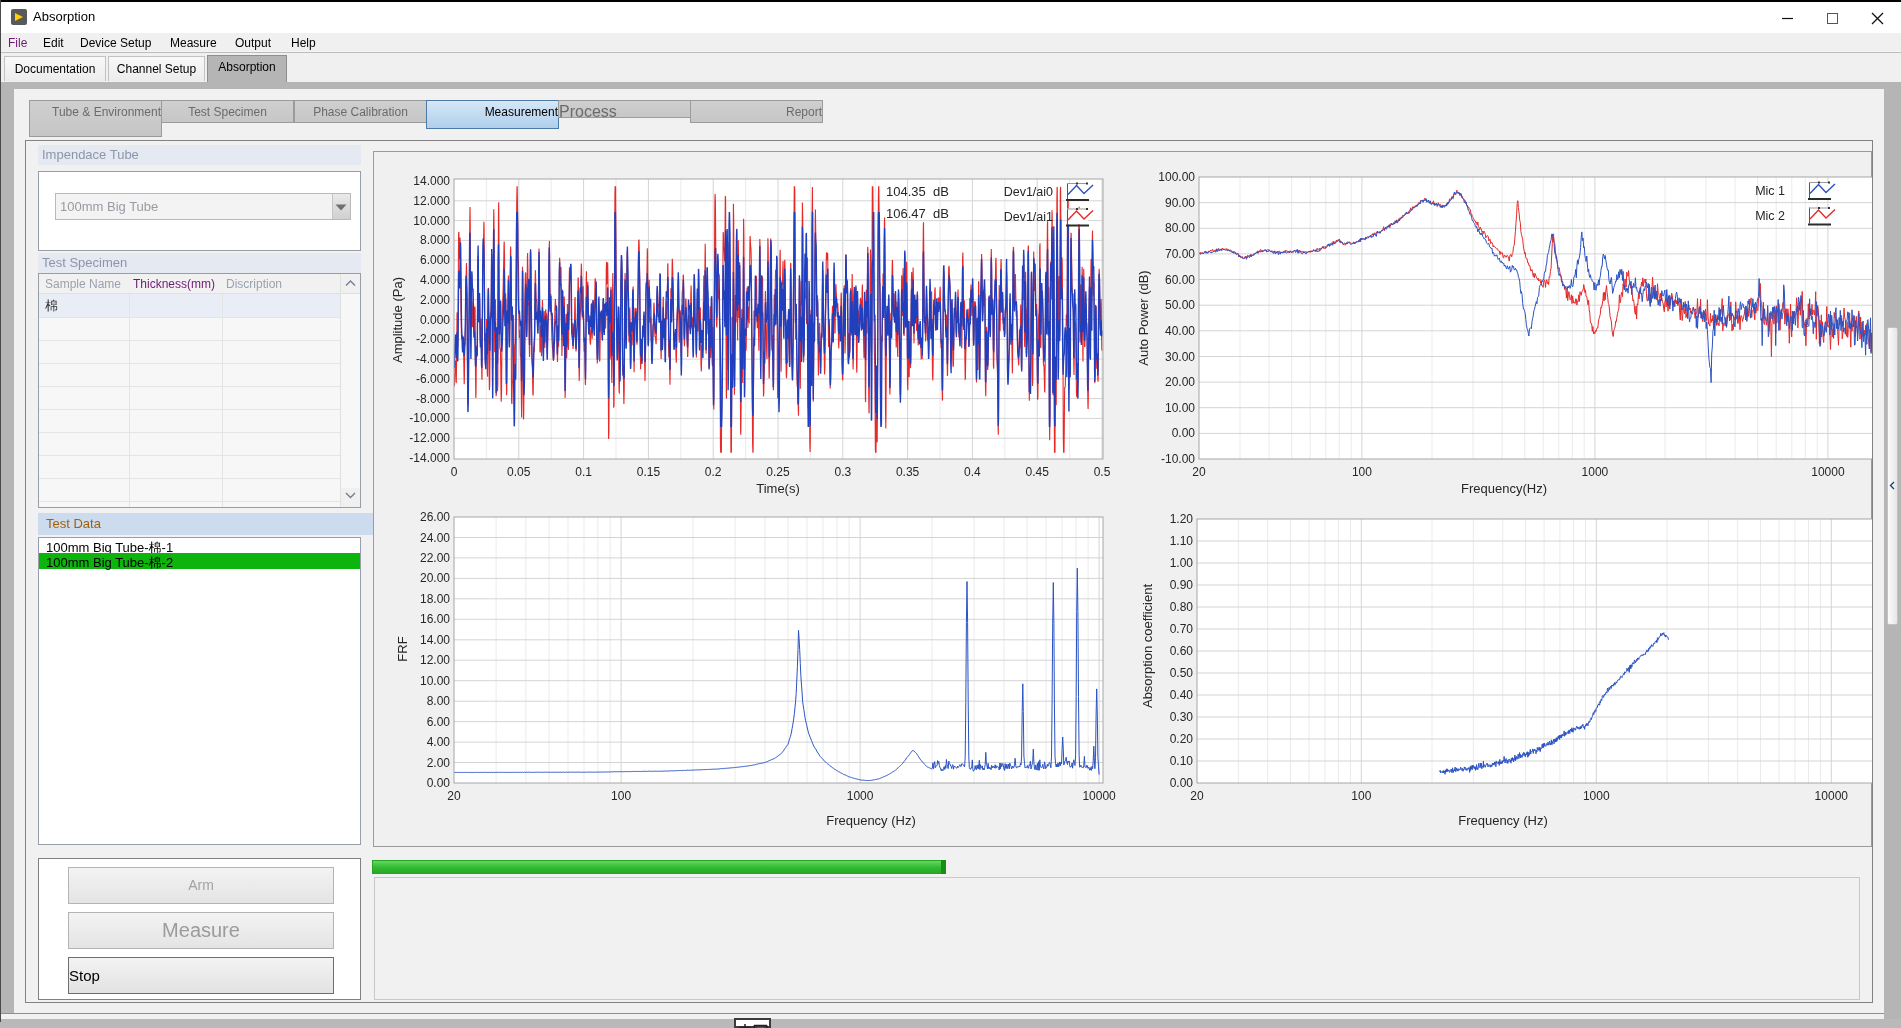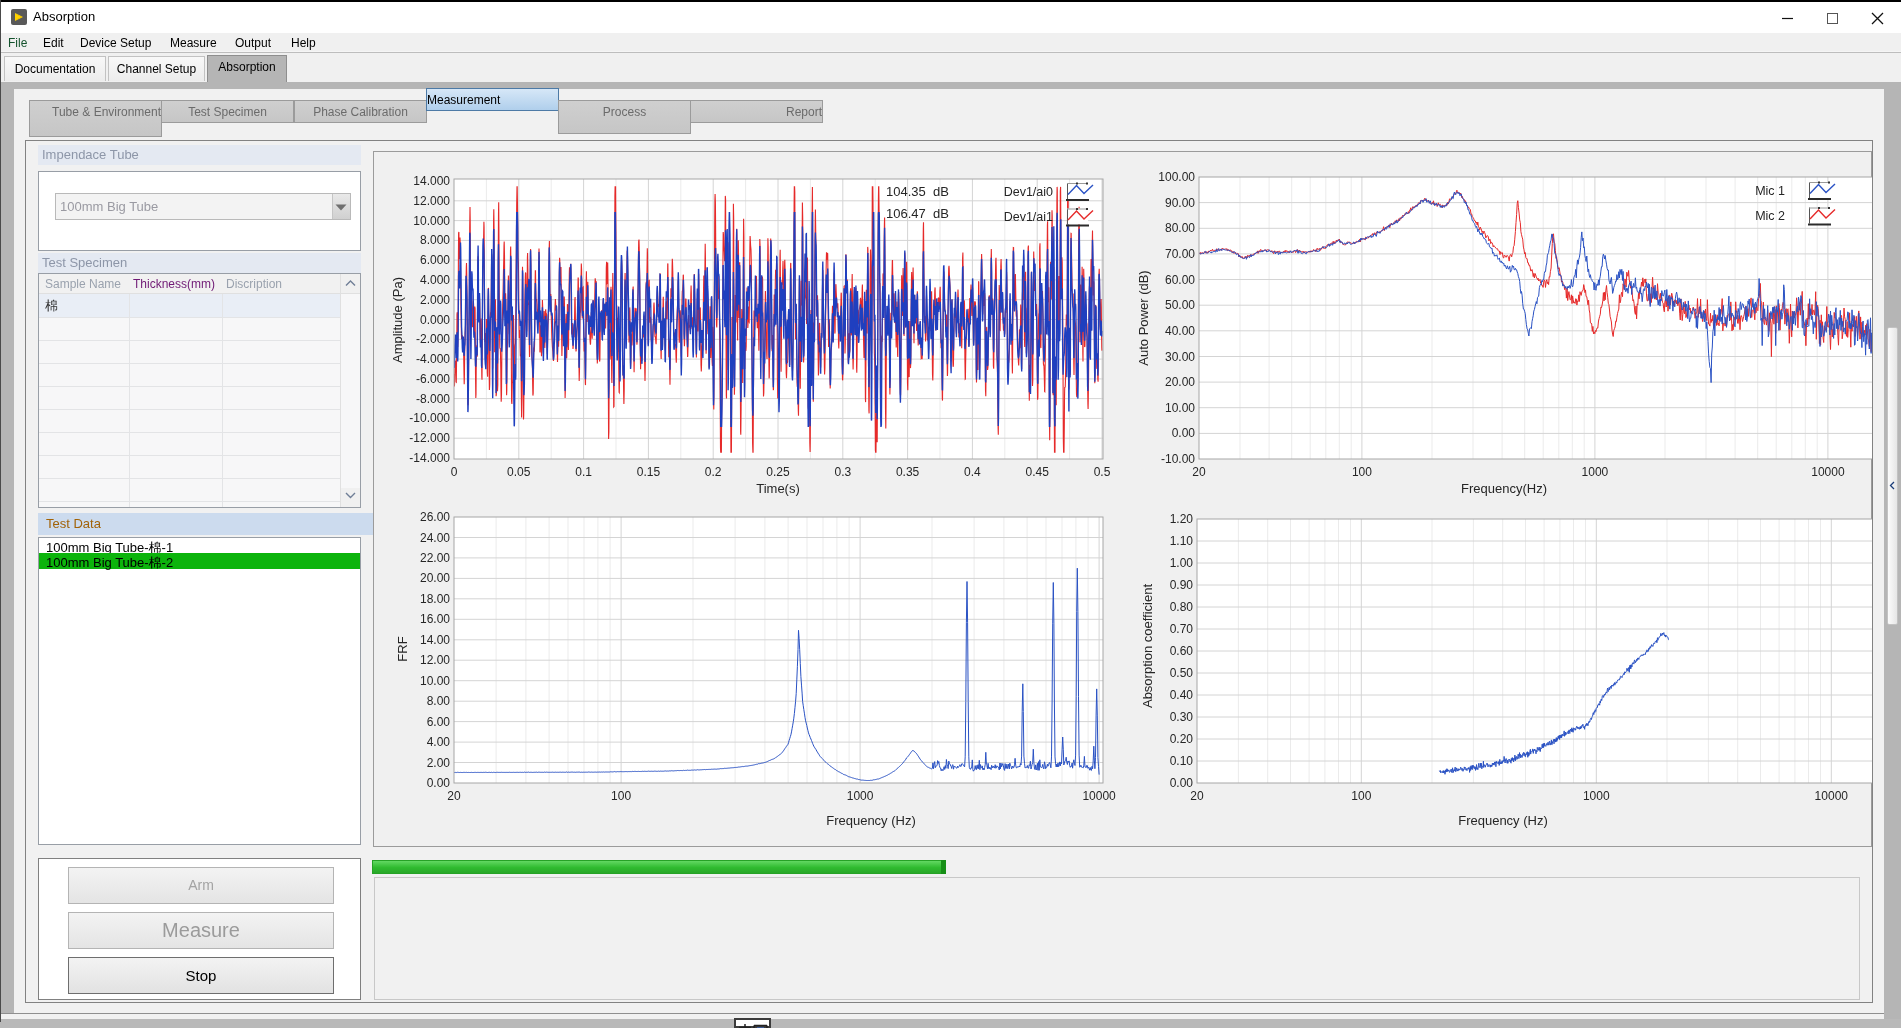--- a/index.html
+++ b/index.html
@@ -13,38 +13,38 @@
     <path d="M5.5 5.5 L10 8 L5.5 10.5 Z" fill="#8a7500"></path>
     <path d="M4.6 4.9 L10.6 8 L4.6 11.1 Z" fill="#ffd200"></path>
   </svg>
 <div class="abs" style="left:33px;top:9px;font-size:13px;color:#000">Absorption</div>
 <svg class="abs" style="left:1770px;top:2px" width="131" height="31">
     <path d="M12 16.5H23" stroke="#111" stroke-width="1.2"></path>
     <rect x="57.5" y="11.5" width="10" height="10" fill="none" stroke="#555"></rect>
     <path d="M102 11 L113 22 M113 11 L102 22" stroke="#111" stroke-width="1.3"></path>
   </svg>
 <div class="abs" style="left:0;top:33px;width:1901px;height:19px;background:#f0f0f0;border-bottom:1px solid #f5f5f5"></div>
-<div class="abs" style="left:8px;top:36px;font-size:12px;color:#14532d">File</div>
+<div class="abs" style="left:8px;top:36px;font-size:12px;color:#701a75">File</div>
 <div class="abs" style="left:43px;top:36px;font-size:12px;color:#000">Edit</div>
 <div class="abs" style="left:80px;top:36px;font-size:12px;color:#000">Device Setup</div>
 <div class="abs" style="left:170px;top:36px;font-size:12px;color:#000">Measure</div>
 <div class="abs" style="left:235px;top:36px;font-size:12px;color:#000">Output</div>
 <div class="abs" style="left:291px;top:36px;font-size:12px;color:#000">Help</div>
 <div class="abs" style="left:0;top:53px;width:1901px;height:29px;background:#f0f0f0"></div>
 <div class="abs" style="left:0;top:82px;width:1901px;height:937px;background:#b5b5b5"></div>
 <div class="abs" style="left:4px;top:56px;width:102px;height:25px;background:linear-gradient(#f8f8f8,#ececec);border:1px solid #c2c2c2;border-bottom:none;font-size:12px;color:#000;text-align:center;line-height:24px">Documentation</div>
 <div class="abs" style="left:108px;top:56px;width:97px;height:25px;background:linear-gradient(#f8f8f8,#ececec);border:1px solid #c2c2c2;border-bottom:none;font-size:12px;color:#000;text-align:center;line-height:24px">Channel Setup</div>
 <div class="abs" style="left:207px;top:55px;width:80px;height:27px;background:#b5b5b5;border:1px solid #8e8e8e;border-bottom:none;font-size:12px;color:#000;text-align:center;line-height:23px">Absorption</div>
 <div class="abs" style="left:14px;top:89px;width:1870px;height:924px;background:#f1f1f1"></div>
 <div class="abs" style="left:25px;top:140px;width:1848px;height:863px;border:1px solid #828282"></div>
 <div class="abs" style="left:29px;top:100px;width:133px;height:37px;background:linear-gradient(#cfcfcf,#c6c6c6);border:1px solid #9b9b9b;color:#6b6b6b;font-size:12px;text-align:right;line-height:22px">Tube &amp; Environment</div>
 <div class="abs" style="left:161px;top:100px;width:133px;height:23px;background:linear-gradient(#cfcfcf,#c6c6c6);border:1px solid #9b9b9b;color:#6b6b6b;font-size:12px;text-align:center;line-height:22px">Test Specimen</div>
 <div class="abs" style="left:294px;top:100px;width:133px;height:23px;background:linear-gradient(#cfcfcf,#c6c6c6);border:1px solid #9b9b9b;color:#6b6b6b;font-size:12px;text-align:center;line-height:22px">Phase Calibration</div>
-<div class="abs" style="left:426px;top:88px;width:133px;height:23px;background:linear-gradient(#d6e7f7,#b0cfec);border:1px solid #4d7aa6;color:#000;font-size:12px;text-align:left;line-height:22px">Measurement</div>
-<div class="abs" style="left:558px;top:100px;width:133px;height:34px;background:linear-gradient(#cfcfcf,#c6c6c6);border:1px solid #9b9b9b;color:#6b6b6b;font-size:12px;text-align:center;line-height:22px">Process</div>
+<div class="abs" style="left:426px;top:100px;width:133px;height:29px;background:linear-gradient(#d6e7f7,#b0cfec);border:1px solid #4d7aa6;color:#000;font-size:12px;text-align:right;line-height:22px">Measurement</div>
+<div class="abs" style="left:558px;top:100px;width:133px;height:18px;background:linear-gradient(#cfcfcf,#c6c6c6);border:1px solid #9b9b9b;color:#6b6b6b;font-size:16px;text-align:left;line-height:22px">Process</div>
 <div class="abs" style="left:690px;top:100px;width:133px;height:23px;background:linear-gradient(#cfcfcf,#c6c6c6);border:1px solid #9b9b9b;color:#6b6b6b;font-size:12px;text-align:right;line-height:22px">Report</div>
 <div class="abs" style="left:38px;top:145px;width:323px;height:20px;background:#e4e9f2;font-size:13px;color:#8d96a8;padding-left:4px;line-height:20px">Impendace Tube</div>
 <div class="abs" style="left:38px;top:171px;width:323px;height:80px;background:#fff;border:1px solid #989ea6"></div>
 <div class="abs" style="left:55px;top:193px;width:296px;height:27px;background:#f3f3f3;border:1px solid #b9b9b9"></div>
 <div class="abs" style="left:60px;top:199px;font-size:13px;color:#9a9aa2">100mm Big Tube</div>
 <div class="abs" style="left:332px;top:194px;width:18px;height:25px;background:linear-gradient(#e9e9e9,#d0d0d0);border-left:1px solid #c5c5c5"></div>
 <svg class="abs" style="left:335px;top:204px" width="12" height="7">
     <path d="M0.5 0.5 L11.5 0.5 L6 6.5 Z" fill="#6f6f6f"></path>
   </svg>
 <div class="abs" style="left:38px;top:253px;width:323px;height:20px;background:#e4e9f2;font-size:13px;color:#8d96a8;padding-left:4px;line-height:20px">Test Specimen</div>
@@ -77,21 +77,21 @@
   </svg>
 <div class="abs" style="left:340px;top:274px;width:1px;height:233px;background:#e0e0e0"></div>
 <div class="abs" style="left:38px;top:513px;width:373px;height:22px;background:#ccdbee;font-size:13px;color:#a16207;padding-left:8px;line-height:22px">Test Data</div>
 <div class="abs" style="left:38px;top:537px;width:323px;height:308px;background:#fff;border:1px solid #989ea6"></div>
 <div class="abs" style="left:46px;top:539px;font-size:13px;color:#000">100mm Big Tube-棉-1</div>
 <div class="abs" style="left:39px;top:553px;width:321px;height:16px;background:#0cb40c"></div>
 <div class="abs" style="left:46px;top:554px;font-size:13px;color:#000">100mm Big Tube-棉-2</div>
 <div class="abs" style="left:38px;top:858px;width:323px;height:142px;background:#fff;border:1px solid #808080"></div>
 <div class="abs" style="left:68px;top:867px;width:266px;height:37px;background:linear-gradient(#f3f3f3,#e4e4e4);border:1px solid #b4b4b4;font-size:14px;color:#a3a3a3;text-align:center;line-height:35px">Arm</div>
 <div class="abs" style="left:68px;top:912px;width:266px;height:37px;background:linear-gradient(#f3f3f3,#e4e4e4);border:1px solid #b4b4b4;font-size:20px;color:#9b9b9b;text-align:center;line-height:34px">Measure</div>
-<div class="abs" style="left:68px;top:957px;width:266px;height:37px;background:linear-gradient(#f3f3f3,#e2e2e2);border:1px solid #6e6e6e;font-size:15px;color:#000;text-align:center;line-height:35px">Stop</div>
+<div class="abs" style="left:68px;top:957px;width:266px;height:37px;background:linear-gradient(#f3f3f3,#e2e2e2);border:1px solid #6e6e6e;font-size:15px;color:#000;line-height:35px">Stop</div>
 <div class="abs" style="left:373px;top:151px;width:1499px;height:696px;background:#f0f0f0;border:1px solid #9b9b9b"></div>
 <svg width="1498" height="695" style="position:absolute;left:374px;top:152px">
     <g transform="translate(-374,-152)" font-family="Liberation Sans, sans-serif">
       <rect x="454" y="179" width="649" height="280" fill="#ffffff"></rect>
       <path d="M486.4 179.0V459.0M551.2 179.0V459.0M616.0 179.0V459.0M680.8 179.0V459.0M745.6 179.0V459.0M810.4 179.0V459.0M875.2 179.0V459.0M940.0 179.0V459.0M1004.8 179.0V459.0M1069.6 179.0V459.0" stroke="#ebebeb" fill="none"></path>
       <path d="M518.8 179.0V459.0M583.6 179.0V459.0M648.4 179.0V459.0M713.2 179.0V459.0M778.0 179.0V459.0M842.8 179.0V459.0M907.6 179.0V459.0M972.4 179.0V459.0M1037.2 179.0V459.0M1102.0 179.0V459.0M454.0 200.8H1103.0M454.0 220.6H1103.0M454.0 240.4H1103.0M454.0 260.1H1103.0M454.0 279.9H1103.0M454.0 299.7H1103.0M454.0 319.5H1103.0M454.0 339.3H1103.0M454.0 359.1H1103.0M454.0 378.9H1103.0M454.0 398.6H1103.0M454.0 418.4H1103.0M454.0 438.2H1103.0" stroke="#d4d4d4" fill="none"></path>
       <clipPath id="cp1">
         <rect x="454" y="179" width="649" height="280"></rect>
       </clipPath>
       <g clip-path="url(#cp1)">

